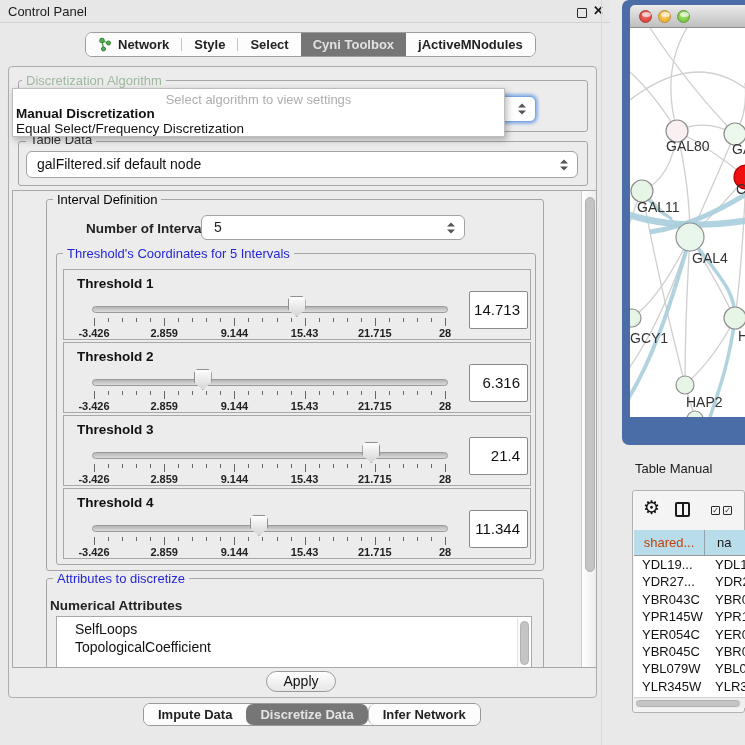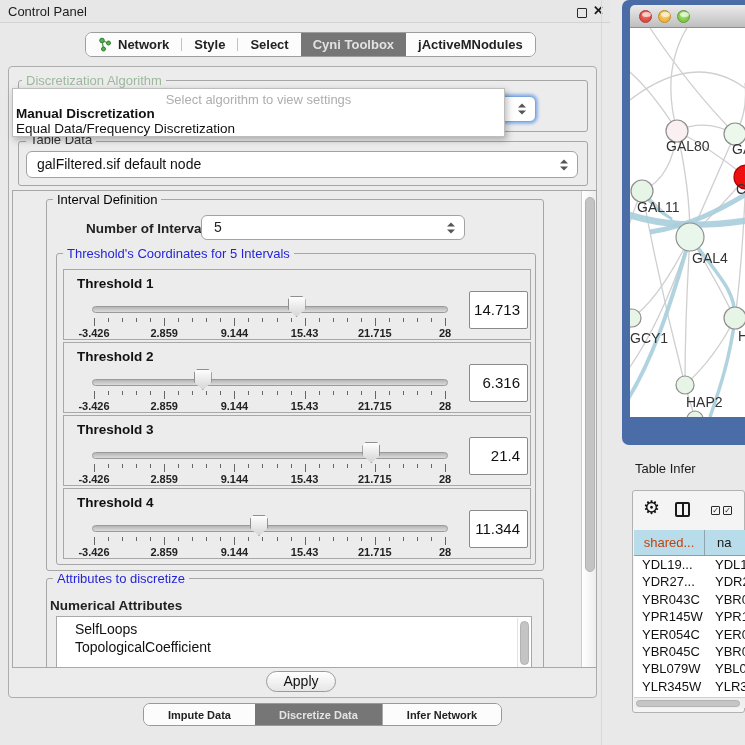--- a/index.html
+++ b/index.html
@@ -86,22 +86,22 @@
 
   #main-vscroll { position:absolute; left:568px; top:0; width:16px; height:476px; background:linear-gradient(to right,#ffffff,#ececec); border-left:1px solid #cccccc; }
   #main-vscroll-thumb { position:absolute; left:3px; top:6px; width:10px; height:375px; border-radius:5px; background:#c4c4c4; border:1px solid #b2b2b2; }
 
   #apply-btn { position:absolute; left:266px; top:671px; width:70px; height:21px; border:1px solid #9a9a9a; border-radius:11px;
                background:linear-gradient(#ffffff,#e6e6e6); font-size:14px; line-height:19px; text-align:center; color:#111; }
 
   
   #bottom-tabbar { position:absolute; left:143px; top:703px; height:23px; display:inline-flex;
                    border:1px solid #999; border-radius:7px; overflow:hidden; background:#fcfcfc; }
-  .btab { display:flex; align-items:center; padding:0 24px; font-size:11px; font-weight:bold; color:#222; background:#fcfcfc; white-space:nowrap; }
-  .btab + .btab { border-left:1px solid #a8a8a8; }
+  .btab { display:flex; align-items:center; padding:0 14px; font-size:13px; font-weight:bold; color:#222; background:#fcfcfc; white-space:nowrap; }
+  .btab + .btab { border-left:1px solid #a8a8a8;border-radius:7px; }
   .btab.selected { background:#767676; color:#e4e4e4; border-left:none; }
 
   
   #divider-line { position:absolute; left:601px; top:0; width:1px; height:745px; background:#d8d8d8; }
   #net-window { position:absolute; left:622px; top:0; width:123px; height:445px; background:#4a6da8; border-radius:7px 0 0 7px; }
   #net-titlebar { position:absolute; left:8px; top:5px; width:115px; height:23px;
                   background:linear-gradient(#ebebeb,#bfbfbf); border-bottom:1px solid #8f8f8f; border-radius:5px 0 0 0; }
   .traffic { position:absolute; top:5px; width:13px; height:13px; border-radius:50%; }
   .traffic .gloss { position:absolute; left:2px; top:1px; width:9px; height:5px; border-radius:50%; background:rgba(255,255,255,.65); }
   #tl-red   { left:9px;  background:radial-gradient(circle at 50% 40%, #f08078, #dd4b43 60%); border:1px solid #a83a33; }
@@ -173,21 +173,21 @@
 
   <div class="group" id="algo-group"></div>
   <div class="group-title" id="algo-title">Discretization Algorithm</div>
   <div id="algo-combo">
       <span class="spinner"></span>
     </div>
 
   <div id="algo-popup">
     <div class="hint">Select algorithm to view settings</div>
     <div class="opt1">Manual Discretization</div>
-    <div class="opt2">Equal Data/Frequency Discretization</div>
+    <div class="opt2">Equal Select/Frequency Discretization</div>
   </div>
 
   <div class="group" id="tabledata-group"></div>
   <div class="group-title" id="tabledata-title">Table Data</div>
   <div id="tabledata-combo">
     <span>galFiltered.sif default node</span>
     <span class="spinner"></span>
   </div>
 
   <div id="scrollpanel">
@@ -458,21 +458,21 @@
           <text x="7" y="184">GAL11</text>
           <text x="62" y="235">GAL4</text>
           <text x="0" y="315">GCY1</text>
           <text x="108" y="313">H</text>
           <text x="56" y="379">HAP2</text>
         </g>
       </svg>
     </div>
   </div>
 
-  <div id="table-panel-title">Table Infer</div>
+  <div id="table-panel-title">Table Manual</div>
   <div id="table-box">
     <div id="gear-icon">⚙</div>
     <div id="split-icon"></div>
     <div class="mini-check" id="check1">✓</div>
     <div class="mini-check" id="check2">✓</div>
 
     <div id="table-header">
       <div class="c1">shared...</div>
       <div class="c2">na</div>
     </div>

